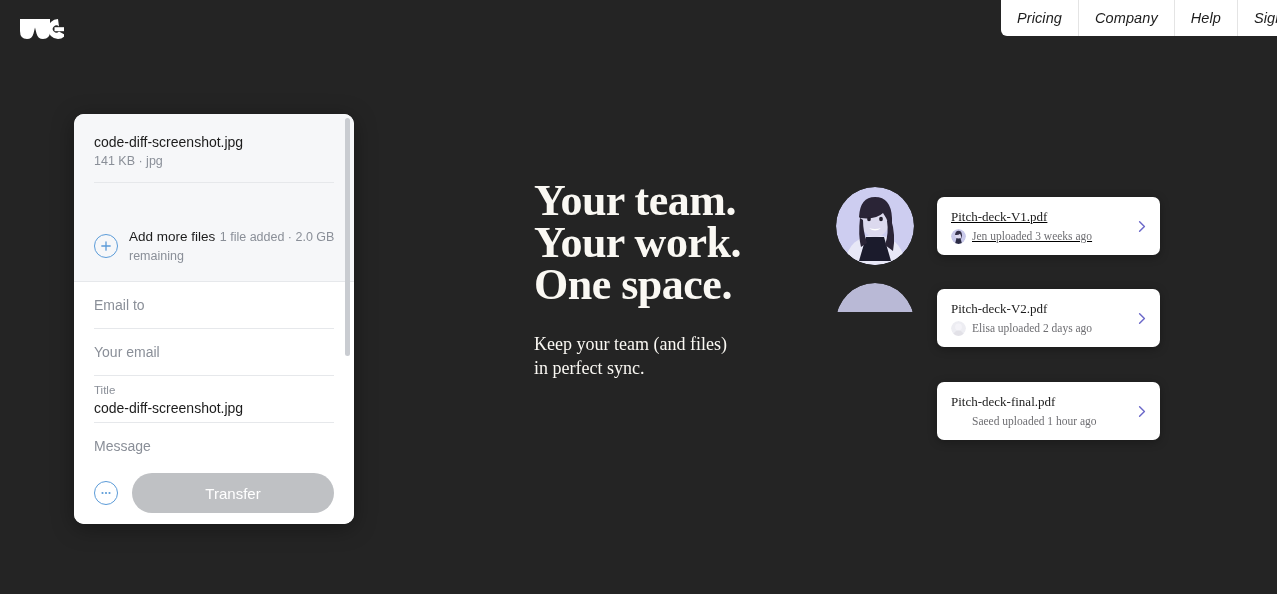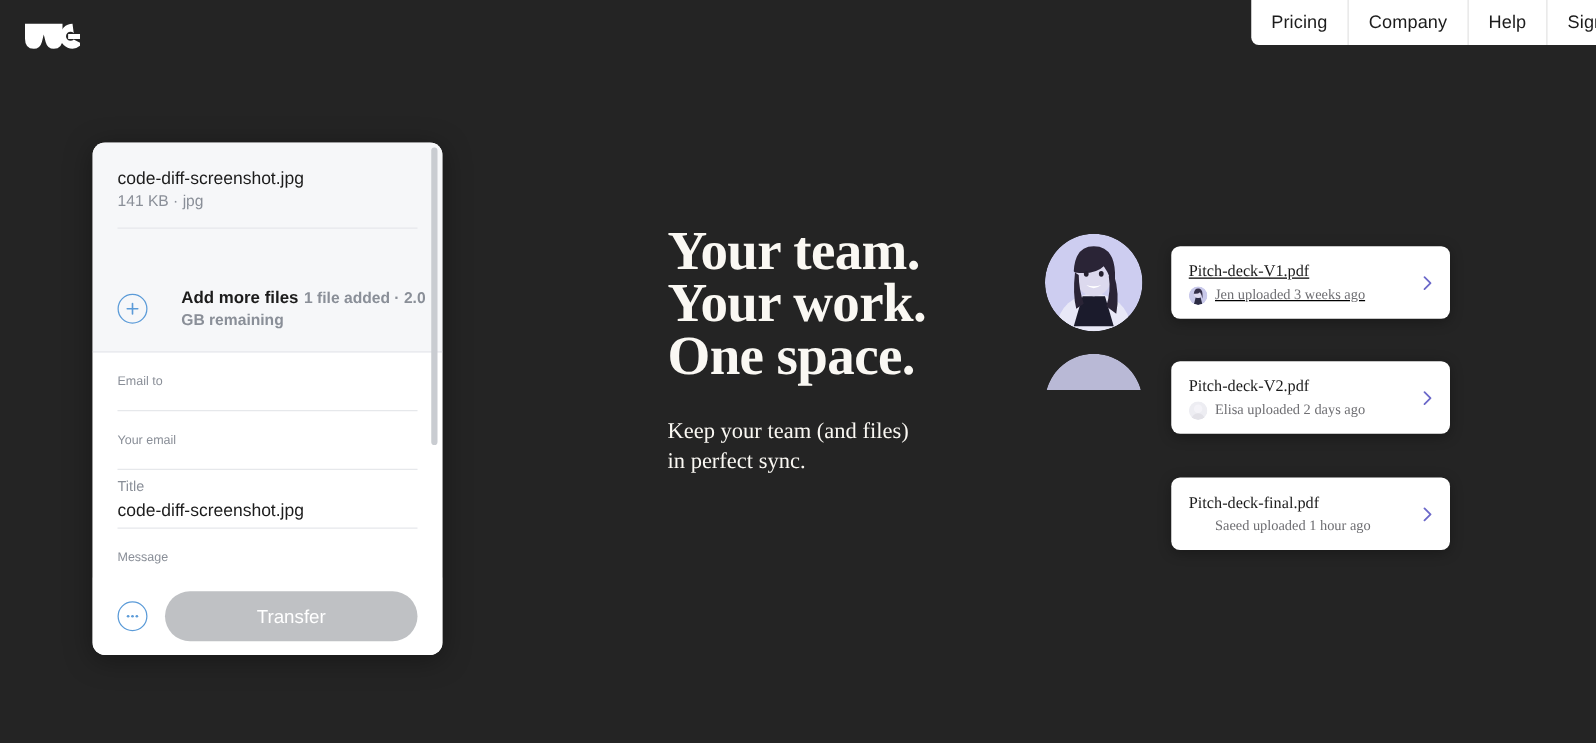--- a/index.html
+++ b/index.html
@@ -41,20 +41,21 @@
   .nav-item {
     display: flex;
     align-items: center;
     padding: 0 16px;
     font-size: 14.5px;
     color: #1c1c1c;
     cursor: pointer;
     white-space: nowrap;
     border-left: 1px solid #e4e4e4;
     letter-spacing: 0.1px;
+    font-style: italic;
   }
   .nav-item:first-child { border-left: none; }
 
   
   #transfer-panel {
     position: absolute;
     left: 74px;
     top: 114px;
     width: 280px;
     height: 410px;
@@ -112,21 +113,21 @@
     height: 24px;
     border-radius: 50%;
     border: 1.4px solid #5b9bd8;
     display: flex;
     align-items: center;
     justify-content: center;
     flex: 0 0 auto;
     box-sizing: border-box;
   }
   .circle-icon svg { display: block; }
-  #add-more-text { margin-left: 27px; font-weight: bold; }
+  #add-more-text { margin-left: 11px; }
   #add-more-title {
     font-size: 13.5px;
     color: #1c1c1c;
     line-height: 17px;
   }
   #add-more-sub {
     font-size: 12.5px;
     color: #8a8f98;
     line-height: 17px;
     margin-top: 1px;
@@ -139,21 +140,21 @@
     border-bottom: 1px solid #e6e8eb;
     height: 47px;
     box-sizing: border-box;
     display: flex;
     flex-direction: column;
     justify-content: center;
     cursor: text;
   }
   .field.with-label { justify-content: flex-start; padding-top: 7px; }
   .field-placeholder {
-    font-size: 10px;
+    font-size: 14px;
     color: #8a8f98;
     line-height: 19px;
   }
   .field-label {
     font-size: 11.5px;
     color: #8a8f98;
     line-height: 14px;
   }
   .field-value {
     font-size: 14px;

